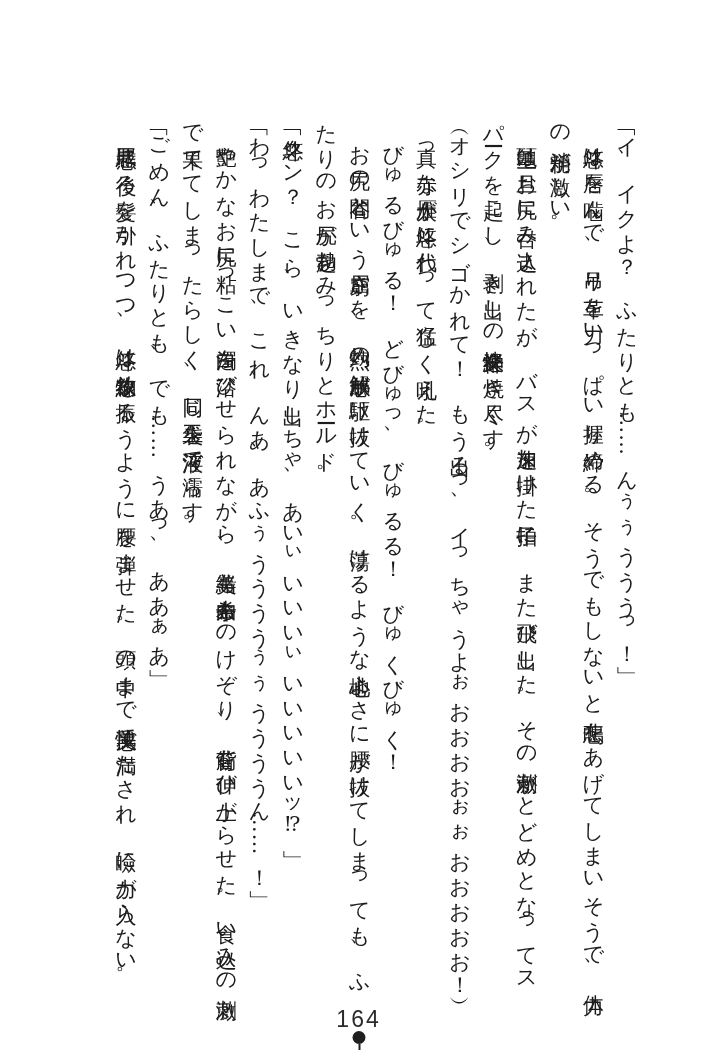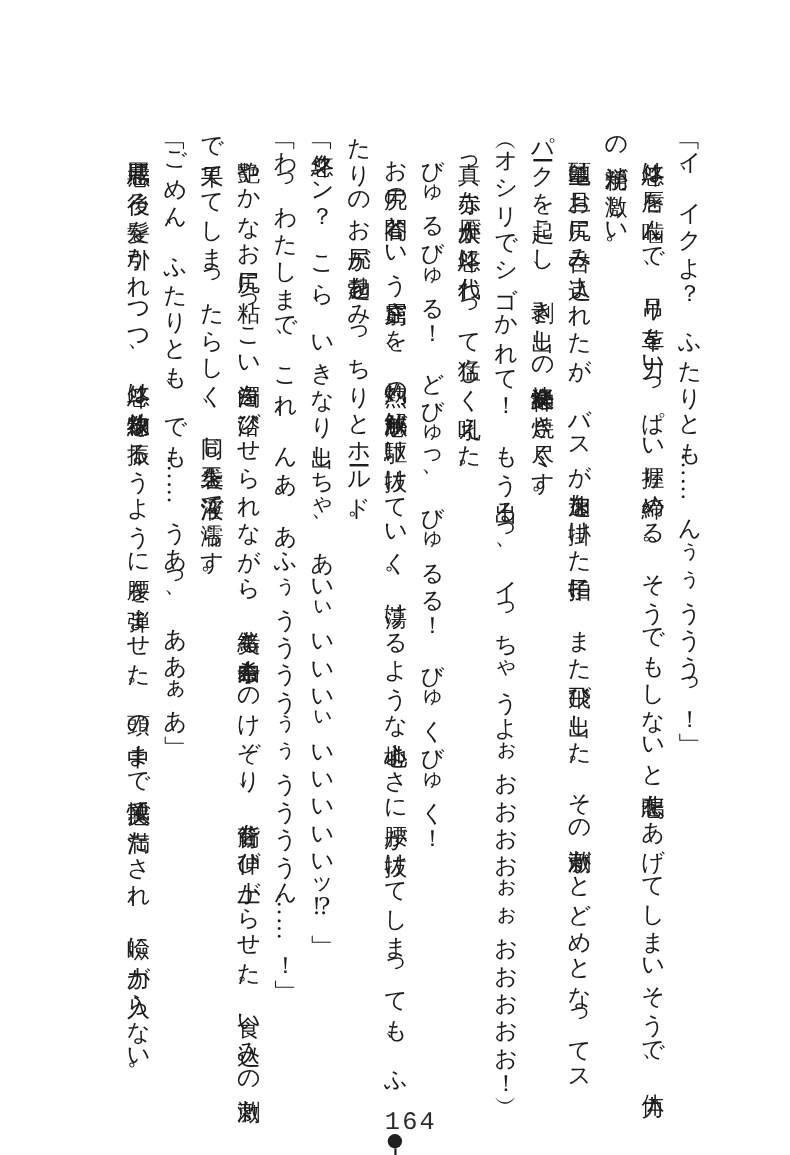--- a/index.html
+++ b/index.html
@@ -41,25 +41,24 @@
   }
   .para.dialogue,
   .para.thought {
     text-indent: 0.55em;
   }
   .page-number {
     position: absolute;
     bottom: 17px;
     left: 50%;
     transform: translateX(-51%);
-    font-family: Liberation Mono, monospace;
+    font-family: Liberation Sans, sans-serif;
     font-size: 23px;
     letter-spacing: 2px;
     color: #2b2b2b;
-    margin-left: 15px;
   }
   .binding-mark {
     position: absolute;
     bottom: 0;
     left: 50%;
     transform: translateX(-50%);
     width: 13px;
     text-align: center;
   }
   .binding-mark .dot {

